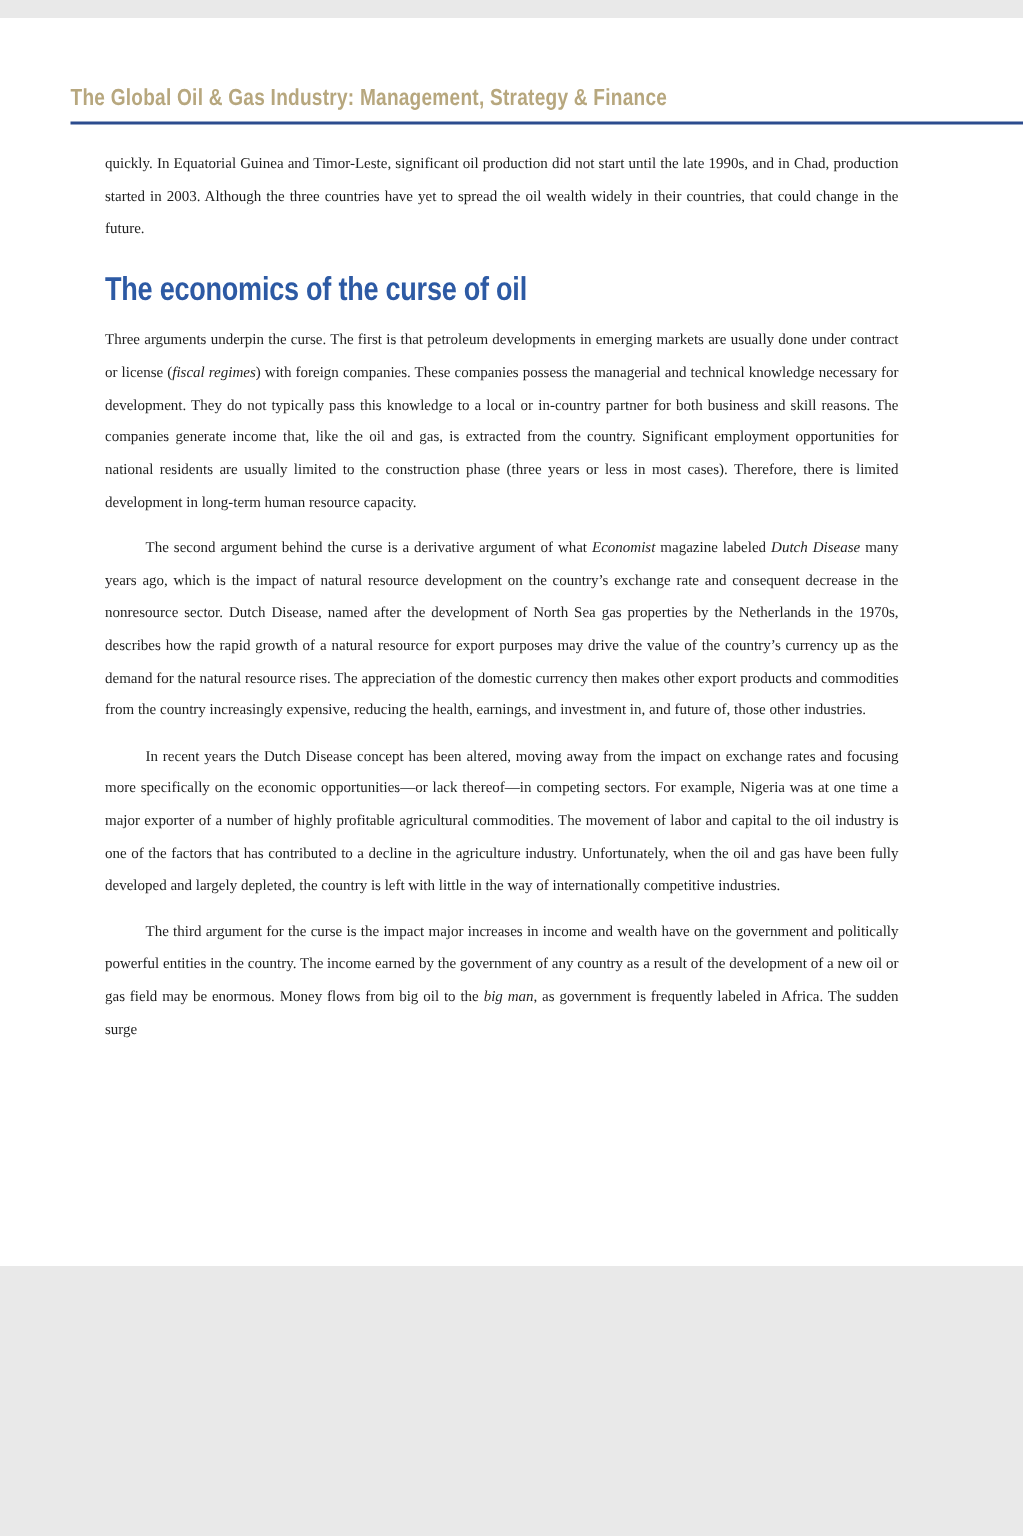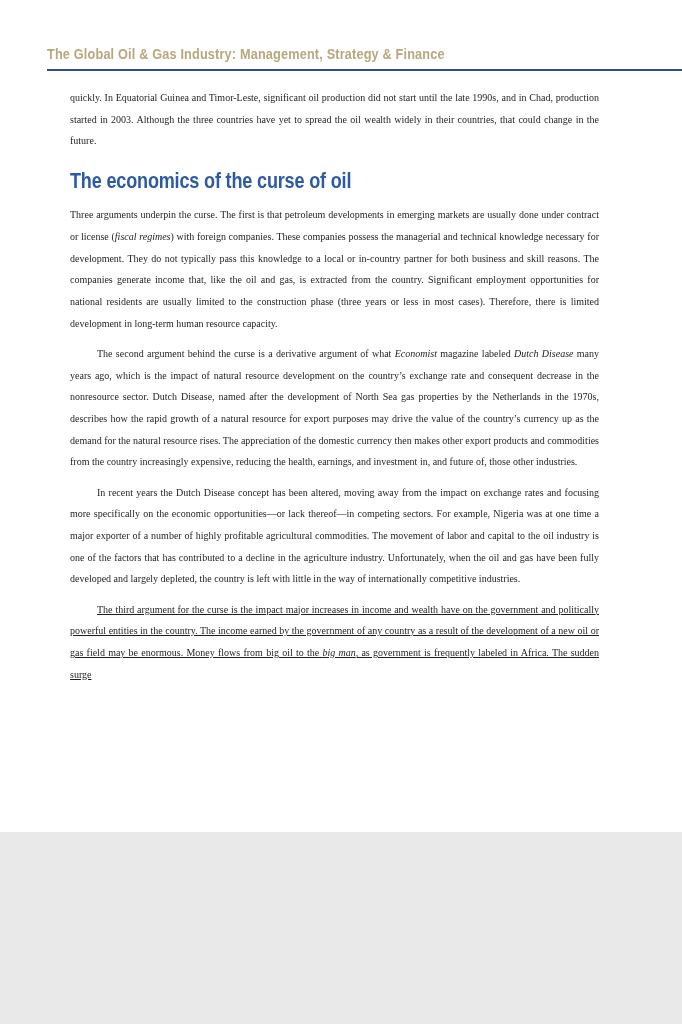--- a/index.html
+++ b/index.html
@@ -1,20 +1,20 @@
 <!DOCTYPE html>
 <html><head>
 <meta charset="utf-8">
 <style>
   html,body{margin:0;padding:0;}
   body{background:#e9e9e9;font-family:"Liberation Serif",serif;}
   .page{
     position:relative;
     width:682px;height:832px;
-    margin:0 auto;
+    margin:12px auto;
     background:#ffffff;
     overflow:hidden;
     --tan:#b7a77e;
     --rule:#2c4c8e;
     --blue:#2d5aa4;
     --ink:#1e1e1e;
   }
   .running-head{
     position:absolute;left:47px;top:45px;
     font-family:"Liberation Sans",sans-serif;
@@ -33,21 +33,21 @@
     color:var(--ink);
   }
   main.content p{
     margin:0 0 8.5px 0;
     font-size:10px;
     line-height:21.7px;
     text-align:justify;
     text-justify:inter-word;
   }
   main.content p.indent{text-indent:27px;}
-  main.content p.justify-last{text-align-last:justify;text-decoration:underline;}
+  main.content p.justify-last{text-align-last:justify;}
   main.content h2{
     margin:16px 0 10px 0;
     font-family:"Liberation Sans",sans-serif;
     font-weight:bold;
     font-size:22px;line-height:26px;
     color:var(--blue);
     white-space:nowrap;
     transform:scaleX(0.82);transform-origin:0 50%;
     letter-spacing:-0.2px;
   }

